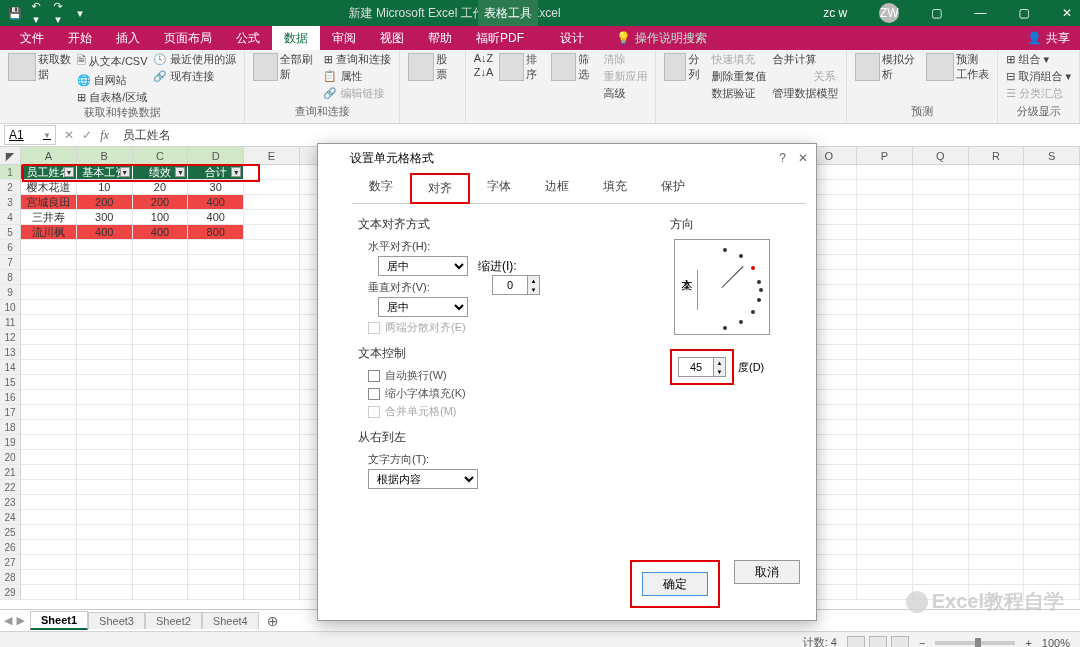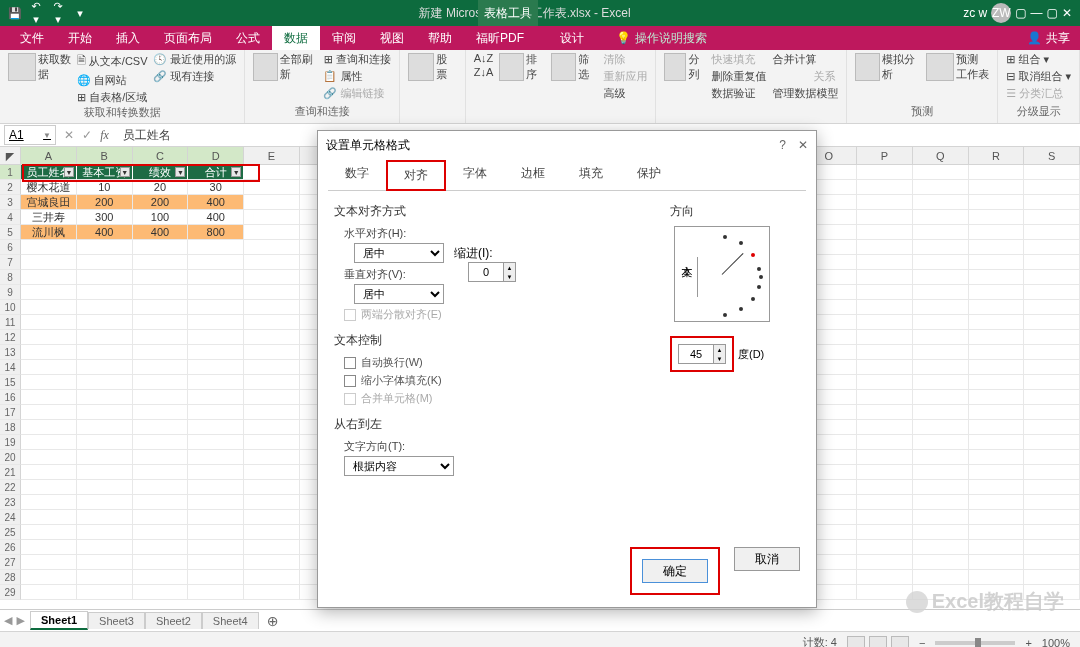--- a/index.html
+++ b/index.html
@@ -4,21 +4,21 @@
 <style>
 * { margin: 0; padding: 0; box-sizing: border-box; font-family: "Microsoft YaHei", "Segoe UI", sans-serif; }
 body { background: #fff; width: 1080px; height: 647px; overflow: hidden; position: relative; font-size: 12px; }
 
 
 .titlebar { height: 26px; background: #0d6b3e; color: #fff; display: flex; align-items: center; justify-content: space-between; padding: 0 8px; }
 .titlebar-left { display: flex; align-items: center; gap: 10px; }
 .titlebar-left span { font-size: 11px; color: #fff; }
 .tb-icon { width: 12px; cursor: pointer; text-align:center; }
 .titlebar-center { flex: 1; text-align: center; font-size: 12px; color: #ddd; }
-.titlebar-right { display: flex; align-items: center; gap: 4px; }
+.titlebar-right { display: flex; align-items: center; gap: 32px; }
 .titlebar-right span { cursor: pointer; font-size: 12px; }
 .table-tools-tab { position: absolute; top: 0; left: 478px; width: 60px; height: 26px; background: #2a7a4e; color:#fff; text-align:center; line-height:26px; font-size:12px; }
 
 
 .ribbon-tabs { height: 24px; background: #be185d; display: flex; align-items: center; padding: 0 8px; gap: 0; color: #fff; }
 .ribbon-tab { padding: 0 12px; height: 24px; line-height: 24px; font-size: 12px; cursor: pointer; }
 .ribbon-tab.active { background: #fff; color: #0d6b3e; }
 .ribbon-tab.design { margin-left: 0; }
 .tell-me { margin-left: 20px; color: #bde6d0; display: flex; align-items: center; gap: 4px; }
 .share { position: absolute; right: 10px; color: #fff; font-size: 12px; }
@@ -45,41 +45,41 @@
 .grid-area { position: relative; height: 462px; overflow: hidden; background: #fff; }
 .col-headers { display: flex; height: 18px; background: #f0f0f0; }
 .col-h { border-right: 1px solid #d4d4d4; border-bottom: 1px solid #d4d4d4; text-align: center; font-size: 11px; color: #555; line-height: 18px; }
 .col-h.sel { background: #d3e8c8; }
 .row-h { width: 22px; border-right: 1px solid #d4d4d4; border-bottom: 1px solid #e8e8e8; text-align: center; font-size: 10px; color: #666; line-height: 15px; background: #f0f0f0; }
 .row-h.sel { background: #d3e8c8; }
 .row { display: flex; height: 15px; }
 .cell { border-right: 1px solid #e8e8e8; border-bottom: 1px solid #e8e8e8; font-size: 11px; text-align: center; line-height: 15px; color: #333; }
 .cell.hdr { background: #1d6b44; color: #fff; border-right: 1px solid #fff; position: relative; }
 .cell.hdr .dd { position: absolute; right: 2px; top: 2px; width: 10px; height: 10px; background: #e8e8e8; border:1px solid #999; font-size:7px; line-height:9px; color:#333;}
-.cell.band { background: #fdba74; }
+.cell.band { background: #ef4444; }
 .w22 { width: 22px; } .wA { width: 58px; } .wB { width: 58px; } .wC { width: 58px; } .wD { width: 58px; } .wN { width: 58px; }
 .red-box-1 { position: absolute; top: 17px; left: 22px; width: 238px; height: 18px; border: 2px solid #d00; pointer-events: none; }
 
 
 .sheet-tabs { height: 22px; border-top: 1px solid #ccc; display: flex; align-items: center; padding-left: 30px; gap: 0; font-size: 11px; }
 .sheet-tab { padding: 2px 10px; border: 1px solid #ccc; border-bottom: none; background: #fff; cursor:pointer; }
 .sheet-tab.active { background: #fff; border-bottom: 2px solid #0d6b3e; font-weight: bold; }
 .sheet-tab.inactive { background: #f0f0f0; color: #666; }
 .sheet-add { padding: 0 8px; font-size: 14px; color: #666; cursor:pointer; }
 .sheet-navs { position:absolute; left:4px; display:flex; gap:4px; color:#999;}
 
 
 .status-bar { height: 22px; background: #f3f3f3; border-top: 1px solid #d4d4d4; display: flex; align-items: center; justify-content: flex-end; padding: 0 10px; gap: 10px; font-size: 11px; color: #555; }
 .zoom-slider { width: 80px; height: 4px; background: #ccc; position: relative; }
 .zoom-slider::after { content:''; position:absolute; left:50%; top:-3px; width:6px; height:10px; background:#888; }
 .view-btns { display:flex; gap:4px;}
 .view-btn { width:18px; height:14px; border:1px solid #bbb; background:#e8e8e8; }
 
 
-.dialog { position: absolute; top: 130px; left: 317px; width: 500px; height: 478px; background: #fff; border: 1px solid #999; box-shadow: 0 4px 16px rgba(0,0,0,0.3); }
+.dialog { position: absolute; top: 143px; left: 317px; width: 500px; height: 478px; background: #fff; border: 1px solid #999; box-shadow: 0 4px 16px rgba(0,0,0,0.3); padding-left: 24px; }
 .dlg-title { height: 28px; padding: 0 8px; display: flex; align-items: center; justify-content: space-between; font-size: 12px; }
 .dlg-title-btns { display:flex; gap:12px; color:#666;}
 .dlg-title-btns span { cursor:pointer; }
 .dlg-tabs { display: flex; border-bottom: 1px solid #ccc; margin: 0 10px; }
 .dlg-tab { padding: 5px 16px; font-size: 12px; cursor: pointer; border: 1px solid transparent; border-bottom: none; color:#444; }
 .dlg-tab.active { border-color: #ccc; background: #fff; position: relative; top: 1px; }
 .red-box-tab { border: 2px solid #d00 !important; }
 .dlg-body { padding: 12px 16px; display: flex; }
 .dlg-left { flex: 1; }
 .dlg-right { width: 130px; }

